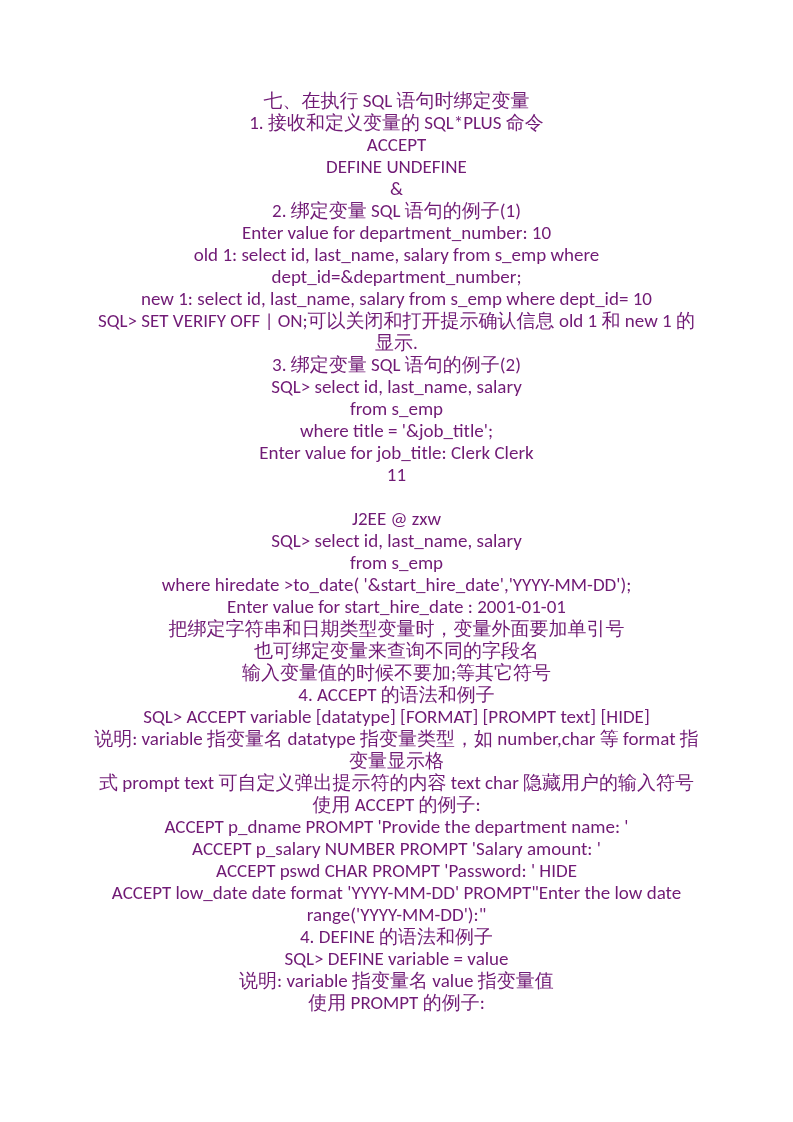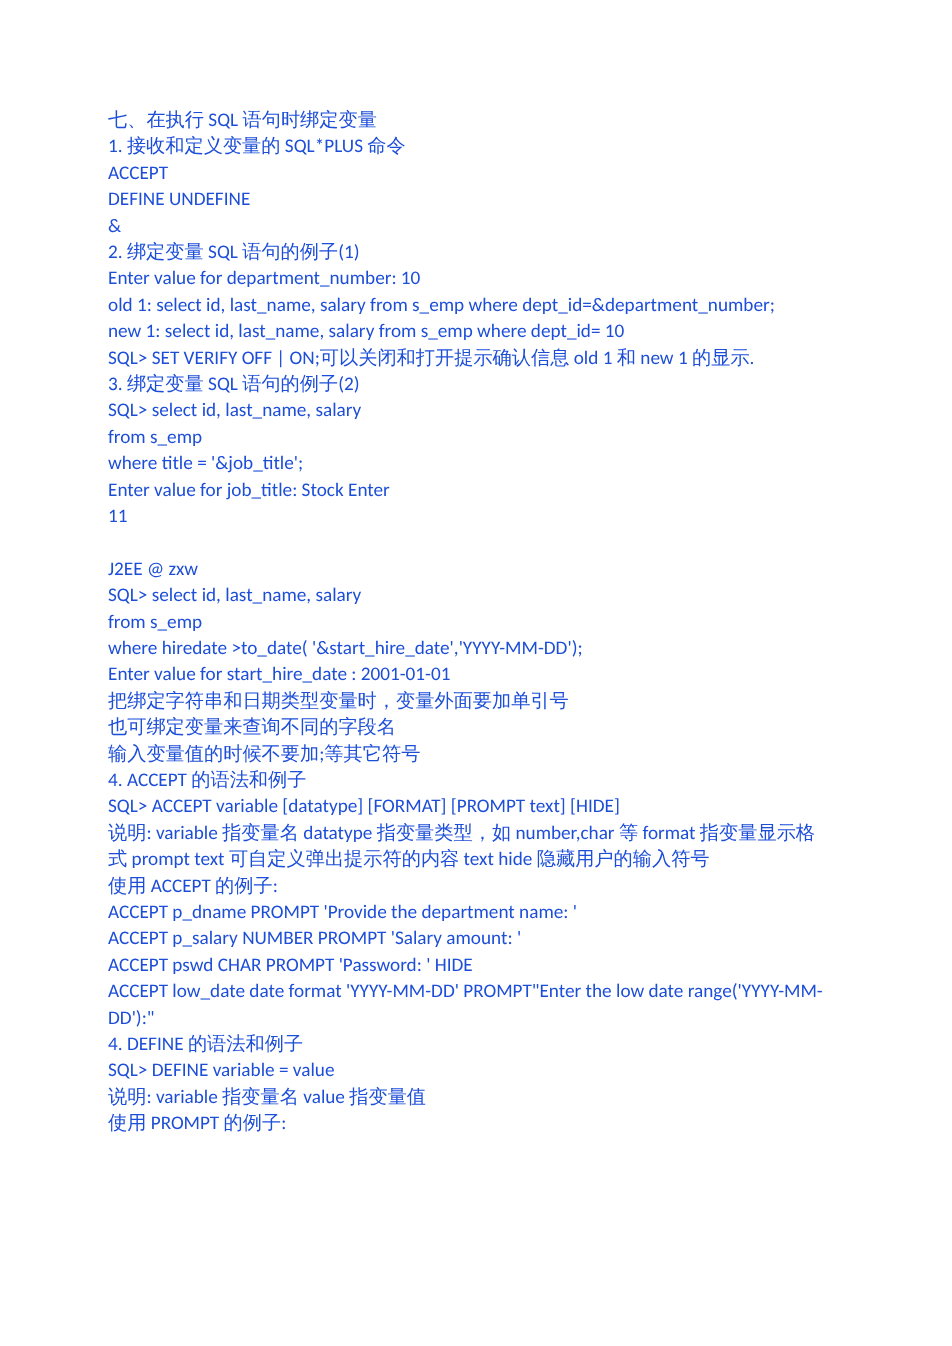--- a/index.html
+++ b/index.html
@@ -6,23 +6,24 @@
     margin: 0;
     padding: 0;
     background: #fff;
     font-family: "Calibri", "SimSun", "Microsoft YaHei", sans-serif;
     width: 793px;
     height: 1122px;
     box-sizing: border-box;
   }
   .page {
     padding: 90px 90px 0 90px;
-    font-size: 16px;
+    font-size: 19px;
     line-height: 22px;
-    color: #1d4ed8;
+    color: #701a75;
+    text-align: center;
   }
   .line {
     white-space: pre-wrap;
     word-break: break-word;
   }
 </style>
 </head>
 <body>
 
 <div class="page" id="page">
@@ -33,35 +34,35 @@
     <div class="line">&amp;</div>
     <div class="line">2. 绑定变量 SQL 语句的例子(1)</div>
     <div class="line">Enter value for department_number: 10</div>
     <div class="line">old 1: select id, last_name, salary from s_emp where dept_id=&amp;department_number;</div>
     <div class="line">new 1: select id, last_name, salary from s_emp where dept_id= 10</div>
     <div class="line">SQL&gt; SET VERIFY OFF | ON;可以关闭和打开提示确认信息 old 1 和 new 1 的显示.</div>
     <div class="line">3. 绑定变量 SQL 语句的例子(2)</div>
     <div class="line">SQL&gt; select id, last_name, salary</div>
     <div class="line">from s_emp</div>
     <div class="line">where title = '&amp;job_title';</div>
-    <div class="line">Enter value for job_title: Stock Enter</div>
+    <div class="line">Enter value for job_title: Clerk Clerk</div>
     <div class="line">11</div>
     <div class="line">&nbsp;</div>
     <div class="line">J2EE @ zxw</div>
     <div class="line">SQL&gt; select id, last_name, salary</div>
     <div class="line">from s_emp</div>
     <div class="line">where hiredate &gt;to_date( '&amp;start_hire_date','YYYY-MM-DD');</div>
     <div class="line">Enter value for start_hire_date : 2001-01-01</div>
     <div class="line">把绑定字符串和日期类型变量时，变量外面要加单引号</div>
     <div class="line">也可绑定变量来查询不同的字段名</div>
     <div class="line">输入变量值的时候不要加;等其它符号</div>
     <div class="line">4. ACCEPT 的语法和例子</div>
     <div class="line">SQL&gt; ACCEPT variable [datatype] [FORMAT] [PROMPT text] [HIDE]</div>
     <div class="line">说明: variable 指变量名 datatype 指变量类型，如 number,char 等 format 指变量显示格</div>
-    <div class="line">式 prompt text 可自定义弹出提示符的内容 text hide 隐藏用户的输入符号</div>
+    <div class="line">式 prompt text 可自定义弹出提示符的内容 text char 隐藏用户的输入符号</div>
     <div class="line">使用 ACCEPT 的例子:</div>
     <div class="line">ACCEPT p_dname PROMPT 'Provide the department name: '</div>
     <div class="line">ACCEPT p_salary NUMBER PROMPT 'Salary amount: '</div>
     <div class="line">ACCEPT pswd CHAR PROMPT 'Password: ' HIDE</div>
     <div class="line">ACCEPT low_date date format 'YYYY-MM-DD' PROMPT"Enter the low date range('YYYY-MM-DD'):"</div>
     <div class="line">4. DEFINE 的语法和例子</div>
     <div class="line">SQL&gt; DEFINE variable = value</div>
     <div class="line">说明: variable 指变量名 value 指变量值</div>
     <div class="line">使用 PROMPT 的例子:</div>
   </div>

